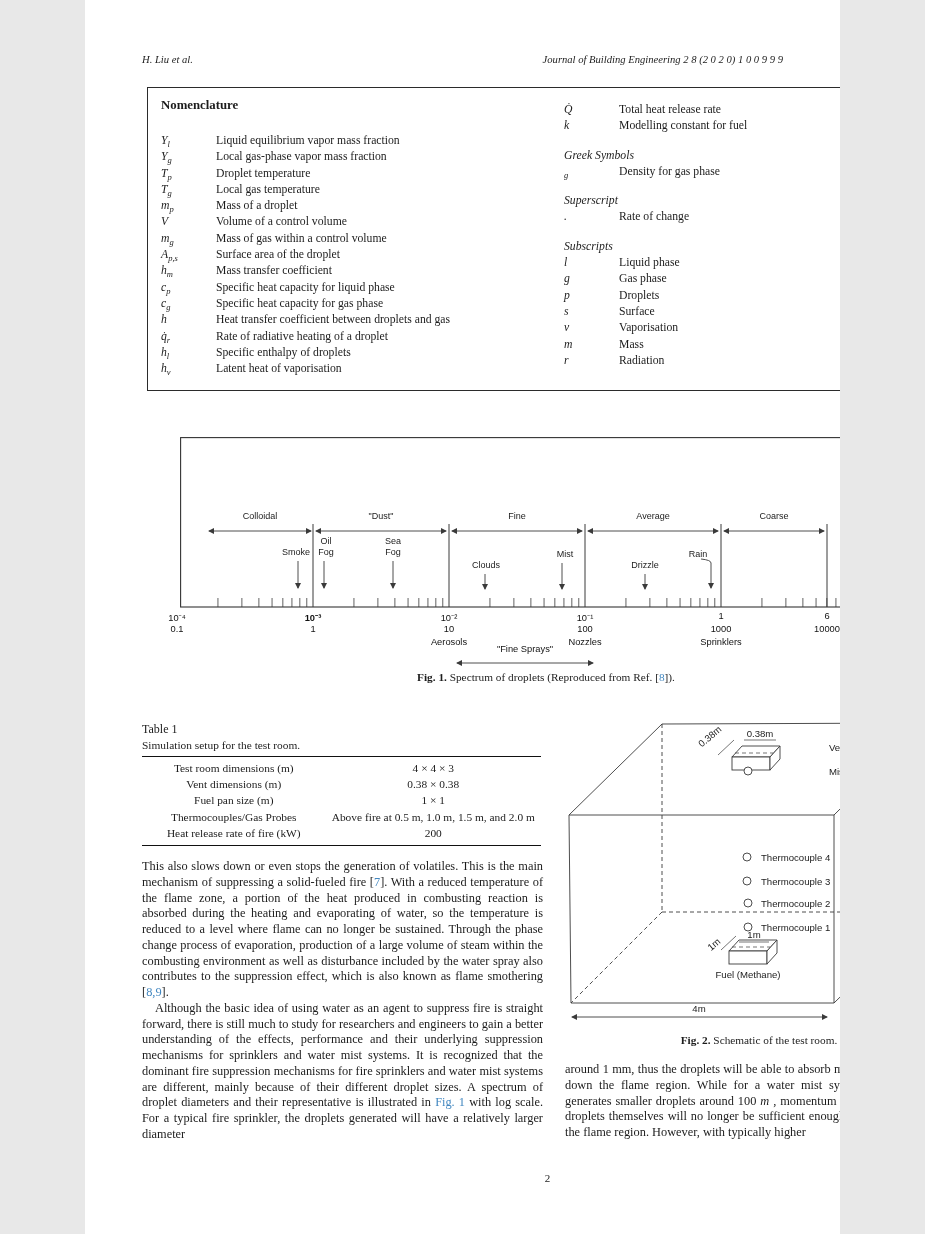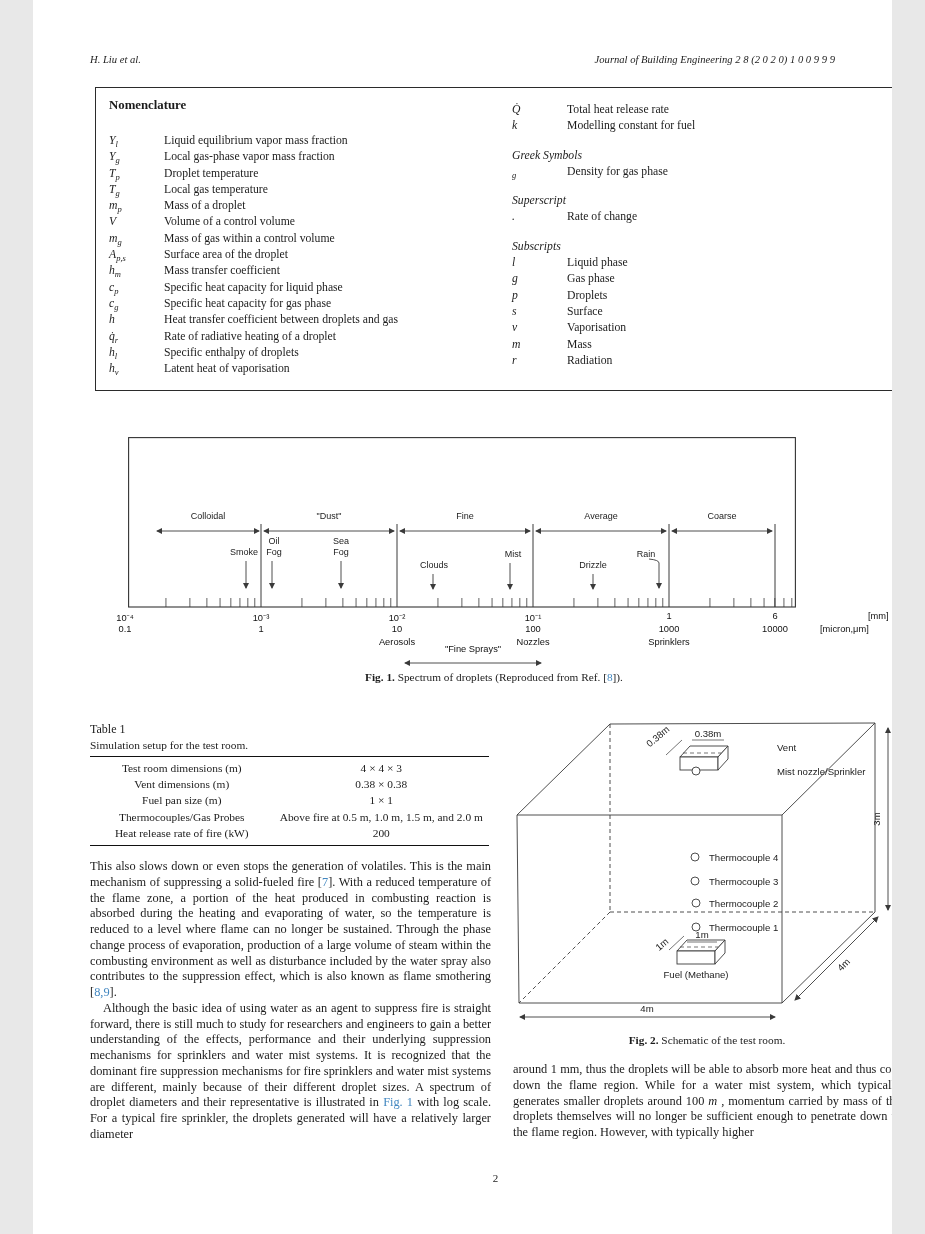--- a/index.html
+++ b/index.html
@@ -1,16 +1,16 @@
 <!DOCTYPE html>
 <html><head>
 <meta charset="utf-8">
 <style>
   html,body{margin:0;padding:0;background:#e8e8e8;}
-  #page{position:relative;width:859px;height:1234px;background:#ffffff;margin:0 auto;
+  #page{position:relative;width:755px;height:1234px;background:#ffffff;margin:0 auto;
         font-family:"Liberation Serif",serif;color:#1c1c1c;overflow:hidden;}
   .abs{position:absolute;}
   
   .hdr{top:54px;font-style:italic;font-size:10.6px;color:#222;}
   
   #nomenbox{left:62px;top:87px;width:797px;height:302px;border:1.2px solid #2b2b2b;}
   #nomen-title{position:absolute;left:13px;top:10px;font-weight:bold;font-size:12.8px;}
   .ncol{position:absolute;font-size:11.7px;line-height:16.3px;}
   #nomen-left{left:13px;top:45px;width:390px;}
   #nomen-right{left:416px;top:14px;width:370px;}
@@ -261,21 +261,21 @@
         <div class="f1lab" style="left: 146px; top: 99px;">Oil
 Fog</div>
         <div class="f1lab" style="left: 213px; top: 99px;">Sea
 Fog</div>
         <div class="f1lab" style="left: 306px; top: 123px;">Clouds</div>
         <div class="f1lab" style="left: 385px; top: 112px;">Mist</div>
         <div class="f1lab" style="left: 465px; top: 123px;">Drizzle</div>
         <div class="f1lab" style="left: 518px; top: 112px;">Rain</div>
         <div class="f1axis" style="left: -3px; top: 174px;">10⁻⁴</div>
         <div class="f1axis" style="left: -3px; top: 187px;">0.1</div>
-        <div class="f1axis" style="left: 133px; top: 174px;">10⁻³</div>
+        <div class="f1axis" style="left: 133px; top: 174px; font-weight: bold;">10⁻³</div>
         <div class="f1axis" style="left: 133px; top: 187px;">1</div>
         <div class="f1axis" style="left: 269px; top: 174px;">10⁻²</div>
         <div class="f1axis" style="left: 269px; top: 187px;">10</div>
         <div class="f1axis" style="left: 405px; top: 174px;">10⁻¹</div>
         <div class="f1axis" style="left: 405px; top: 187px;">100</div>
         <div class="f1axis" style="left: 541px; top: 174px;">1</div>
         <div class="f1axis" style="left: 541px; top: 187px;">1000</div>
         <div class="f1axis" style="left: 647px; top: 174px;">6</div>
         <div class="f1axis" style="left: 647px; top: 187px;">10000</div>
         <div class="f1unit" style="left: 692px; top: 174px; margin-left: 48px;">[mm]</div>

